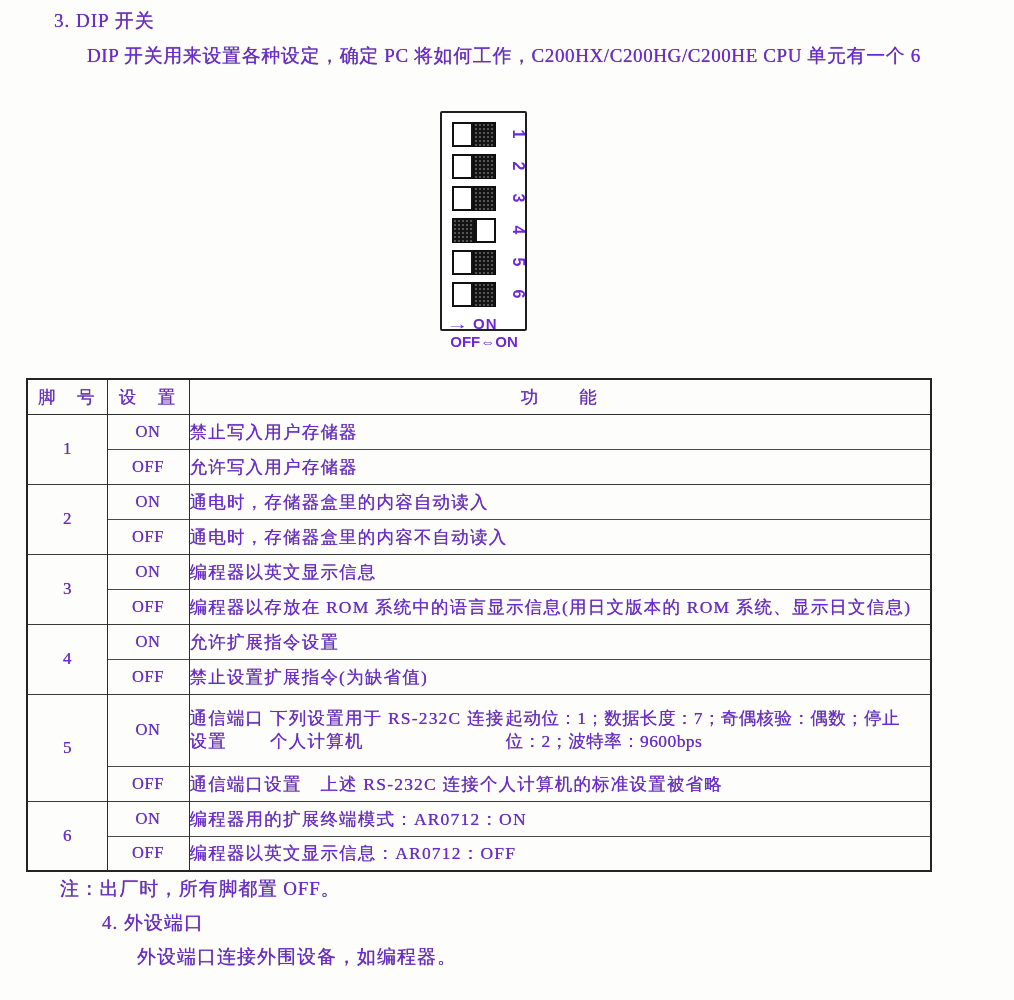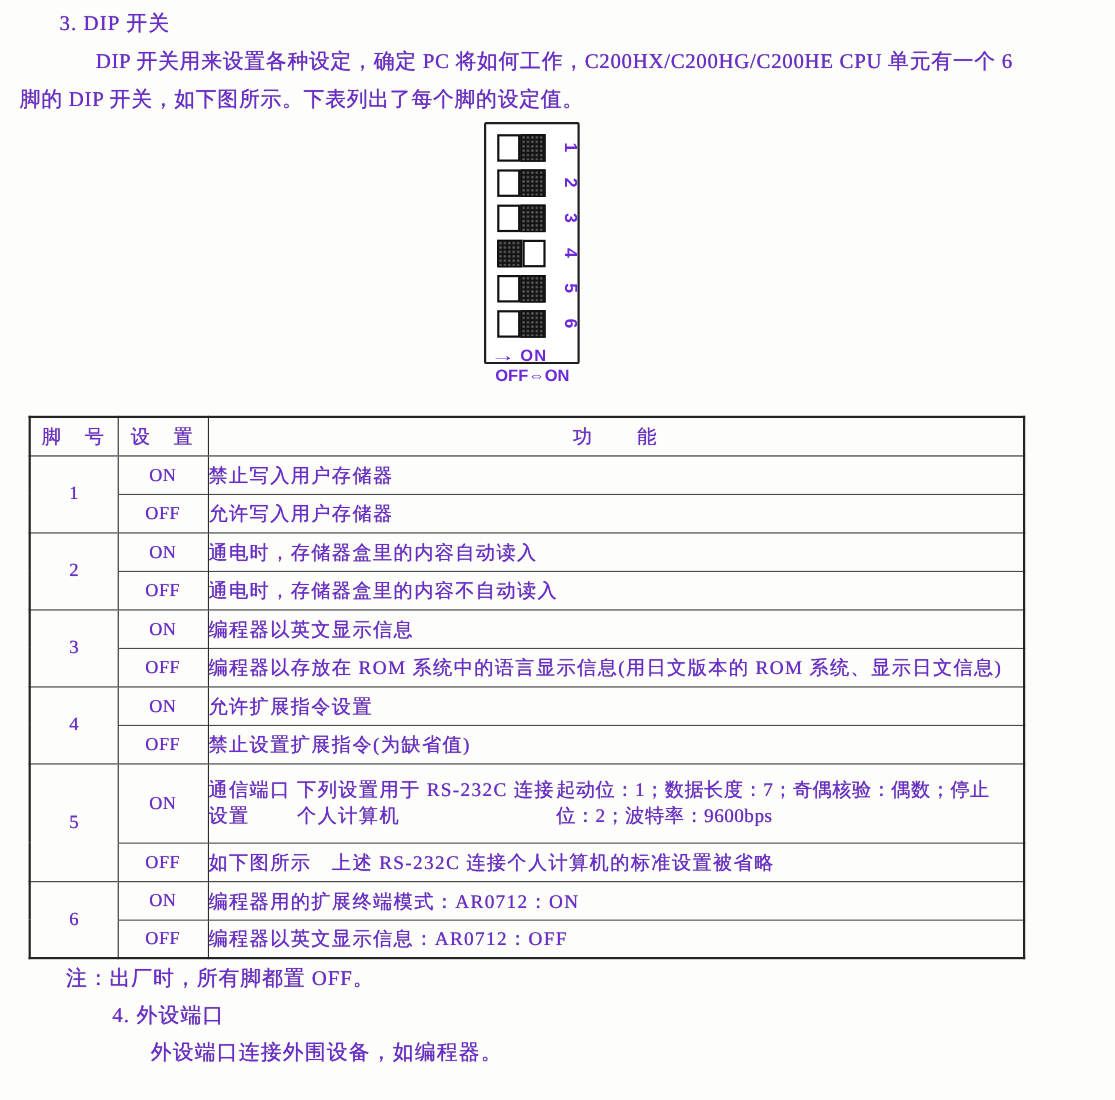--- a/index.html
+++ b/index.html
@@ -77,21 +77,20 @@
   #sec4-heading{left:102px;top:910px;font-size:19px;letter-spacing:1px;}
   #sec4-text{left:137px;top:944px;font-size:19px;letter-spacing:1px;}
 </style>
 </head>
 <body>
 
 <div id="canvas">
 
   <div class="txt" id="heading">3. DIP 开关</div>
   <div class="txt" id="para-l1">DIP 开关用来设置各种设定，确定 PC 将如何工作，C200HX/C200HG/C200HE CPU 单元有一个 6</div>
-  <div class="txt" id="para-l2">脚的 DIP 开关，如下图所示。下表列出了每个脚的设定值。</div>
 
   <div id="dip-box">
     <div class="sw-row">
       <span class="sq sq1 sq-off"></span>
       <span class="sq sq2 sq-on"></span>
       <span class="sw-num">1</span>
     </div>
     <div class="sw-row">
       <span class="sq sq1 sq-off"></span>
       <span class="sq sq2 sq-on"></span>
@@ -183,21 +182,21 @@
       <td class="vline fun-cell">
         <span class="fun-lines">
           <span>通信端口设置</span>
           <span>下列设置用于 RS-232C 连接个人计算机</span>
           <span class="mixed">起动位：1；数据长度：7；奇偶核验：偶数；停止位：2；波特率：9600bps</span>
         </span>
       </td>
     </tr>
     <tr class="sub-off">
       <td class="vline set-cell">OFF</td>
-      <td class="vline fun-cell">如下图所示　上述 RS-232C 连接个人计算机的标准设置被省略</td>
+      <td class="vline fun-cell">通信端口设置　上述 RS-232C 连接个人计算机的标准设置被省略</td>
     </tr>
 
     <tr class="grp">
       <td class="pin-cell" rowspan="2">6</td>
       <td class="vline set-cell">ON</td>
       <td class="vline fun-cell mixed">编程器用的扩展终端模式：AR0712：ON</td>
     </tr>
     <tr class="sub-off">
       <td class="vline set-cell">OFF</td>
       <td class="vline fun-cell mixed">编程器以英文显示信息：AR0712：OFF</td>

